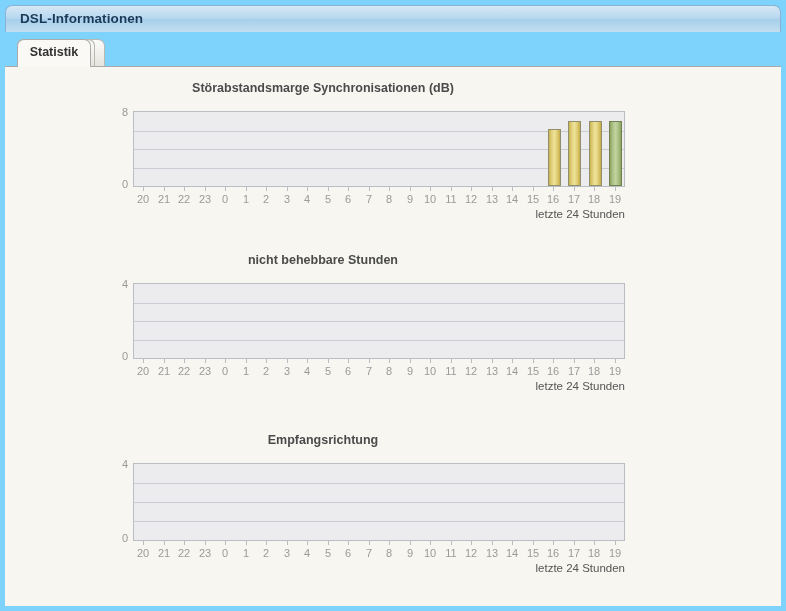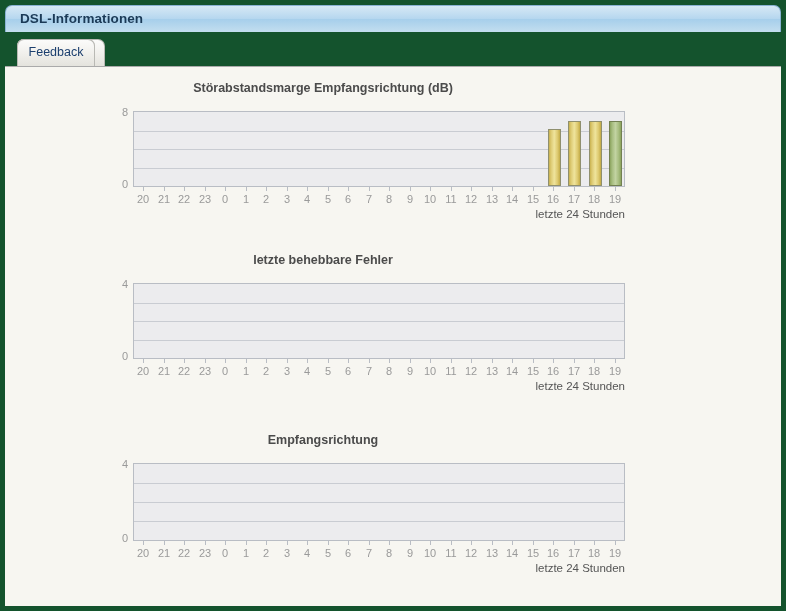--- a/index.html
+++ b/index.html
@@ -16,21 +16,21 @@
     overflow: hidden;
   }
 
   
   #panel {
     position: absolute;
     left: 0;
     top: 0;
     width: 786px;
     height: 611px;
-    background: #14532d;
+    background: #7dd3fc;
     box-sizing: border-box;
   }
 
   
   #titlebar {
     position: absolute;
     left: 5px;
     top: 5px;
     width: 776px;
     height: 27px;
@@ -222,26 +222,27 @@
 
   <div id="titlebar">
     <div id="titlebar-text">DSL-Informationen</div>
   </div>
 
   <div id="tabstrip">
     <div id="tabstrip-rule"></div>
   <div class="tab" style="left: 12px; width: 88px;">Übersicht</div>
       <div class="tab" style="left: 12px; width: 58px;">DSL</div>
       <div class="tab" style="left: 12px; width: 78px;">Spektrum</div>
+      <div class="tab active" style="left: 12px; width: 74px;">Statistik</div>
       <div class="tab" style="left: 12px; width: 78px;">Feedback</div>
     </div>
 
   <div id="content">
       <div class="chart-block" style="top: 14px;">
-        <div class="chart-title" style="top: 0px;">Störabstandsmarge Empfangsrichtung (dB)</div>
+        <div class="chart-title" style="top: 0px;">Störabstandsmarge Synchronisationen (dB)</div>
         <div class="yaxis-col">
           <div class="ylabel" style="top: 26px;">8</div>
           <div class="ylabel" style="top: 98px;">0</div>
         </div>
         <div class="plot-wrap" style="top: 30px;">
           <div class="plot" style="height: 76px;">
             <div class="gridline" style="top: 19px;"></div>
             <div class="gridline" style="top: 37px;"></div>
             <div class="gridline" style="top: 56px;"></div>
             <div class="bar gold" style="height: 57px; width: 13px; left: 414px;"></div>
@@ -298,21 +299,21 @@
             <div class="xlabel" style="left: 400px;">15</div>
             <div class="xlabel" style="left: 420px;">16</div>
             <div class="xlabel" style="left: 441px;">17</div>
             <div class="xlabel" style="left: 461px;">18</div>
             <div class="xlabel" style="left: 482px;">19</div>
           </div>
           <div class="axis-caption" style="top: 97px;">letzte 24 Stunden</div>
         </div>
       </div>
       <div class="chart-block" style="top: 186px;">
-        <div class="chart-title" style="top: 0px;">letzte behebbare Fehler</div>
+        <div class="chart-title" style="top: 0px;">nicht behebbare Stunden</div>
         <div class="yaxis-col">
           <div class="ylabel" style="top: 26px;">4</div>
           <div class="ylabel" style="top: 98px;">0</div>
         </div>
         <div class="plot-wrap" style="top: 30px;">
           <div class="plot" style="height: 76px;">
             <div class="gridline" style="top: 19px;"></div>
             <div class="gridline" style="top: 37px;"></div>
             <div class="gridline" style="top: 56px;"></div>
           </div>

